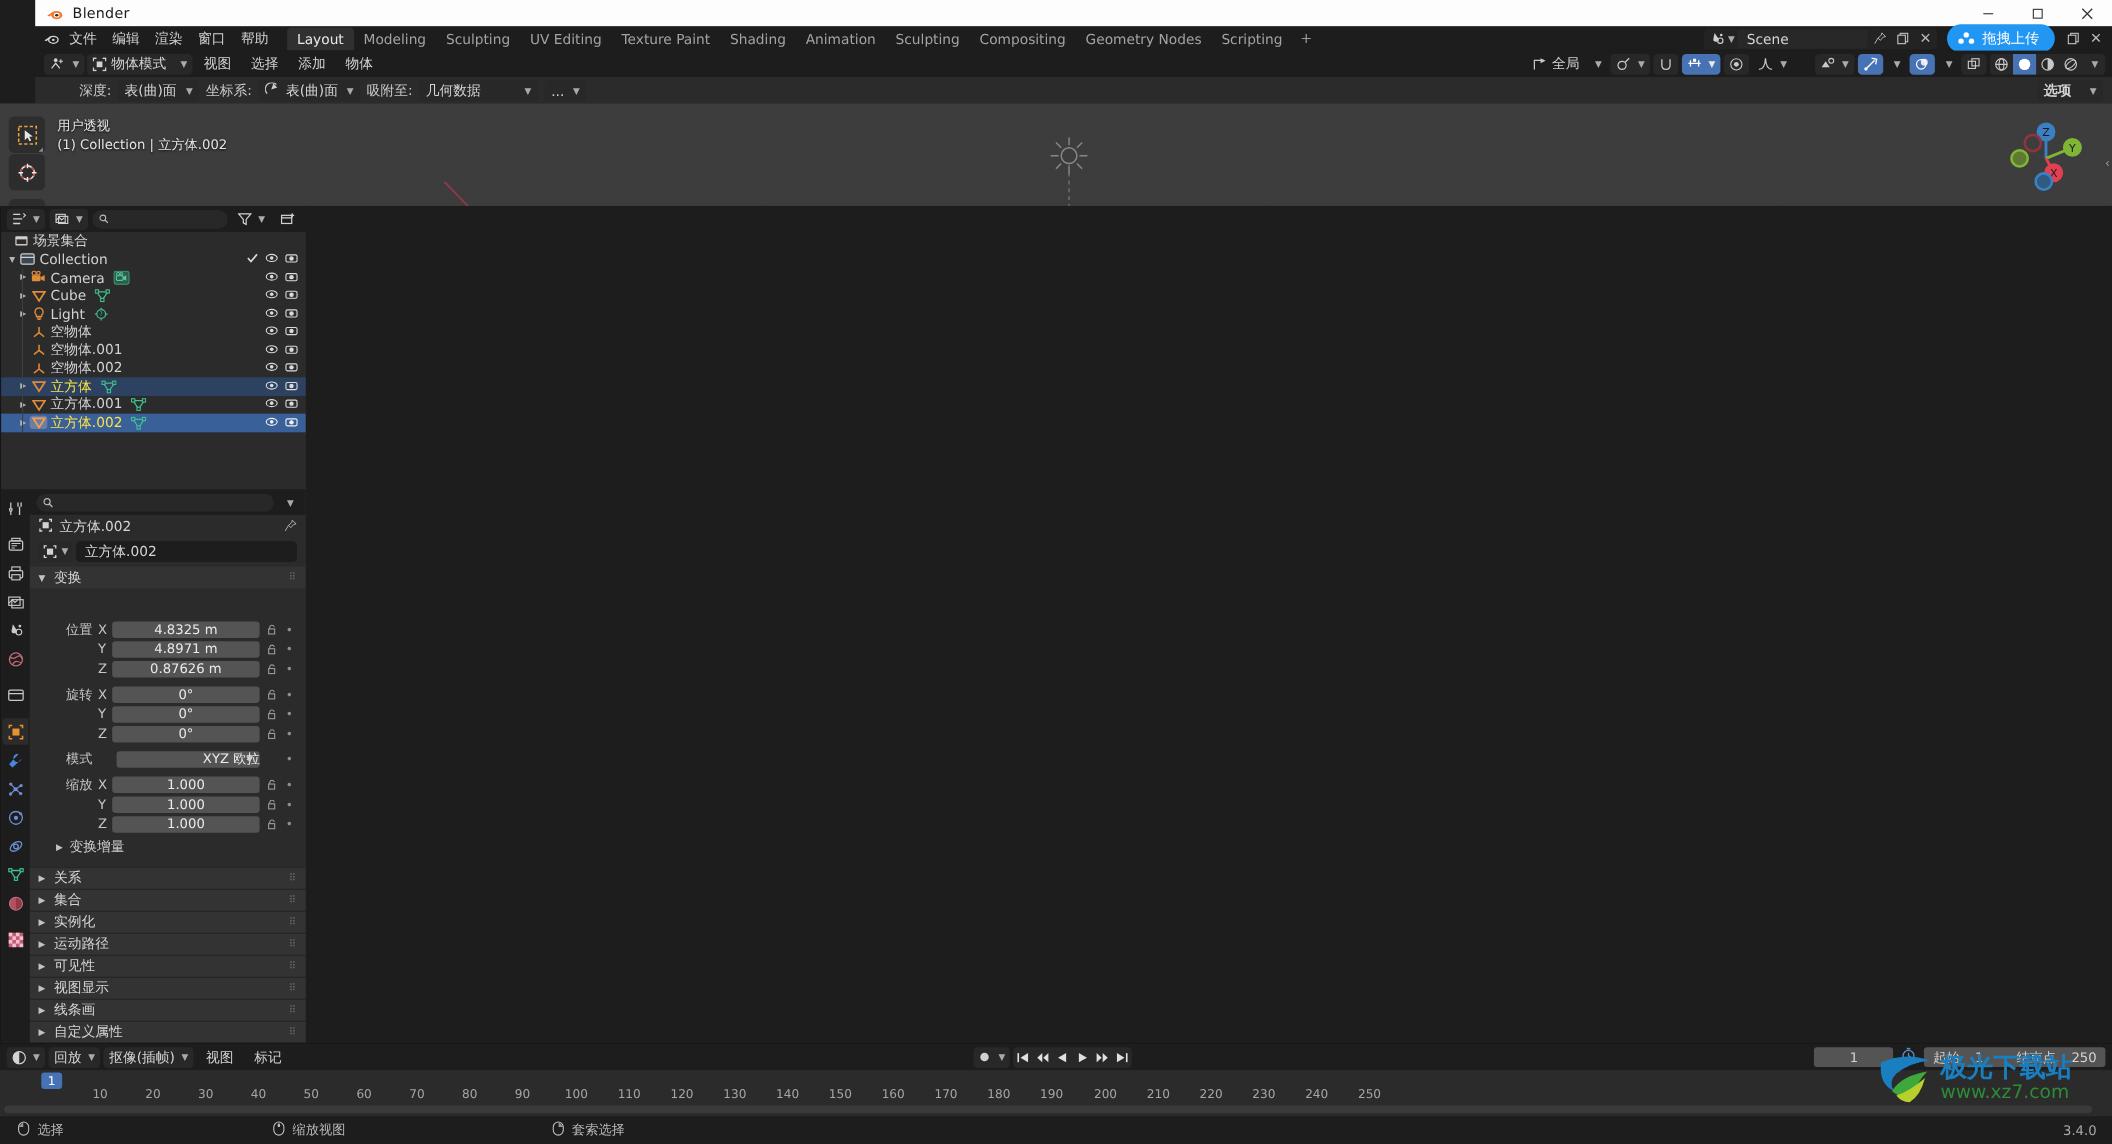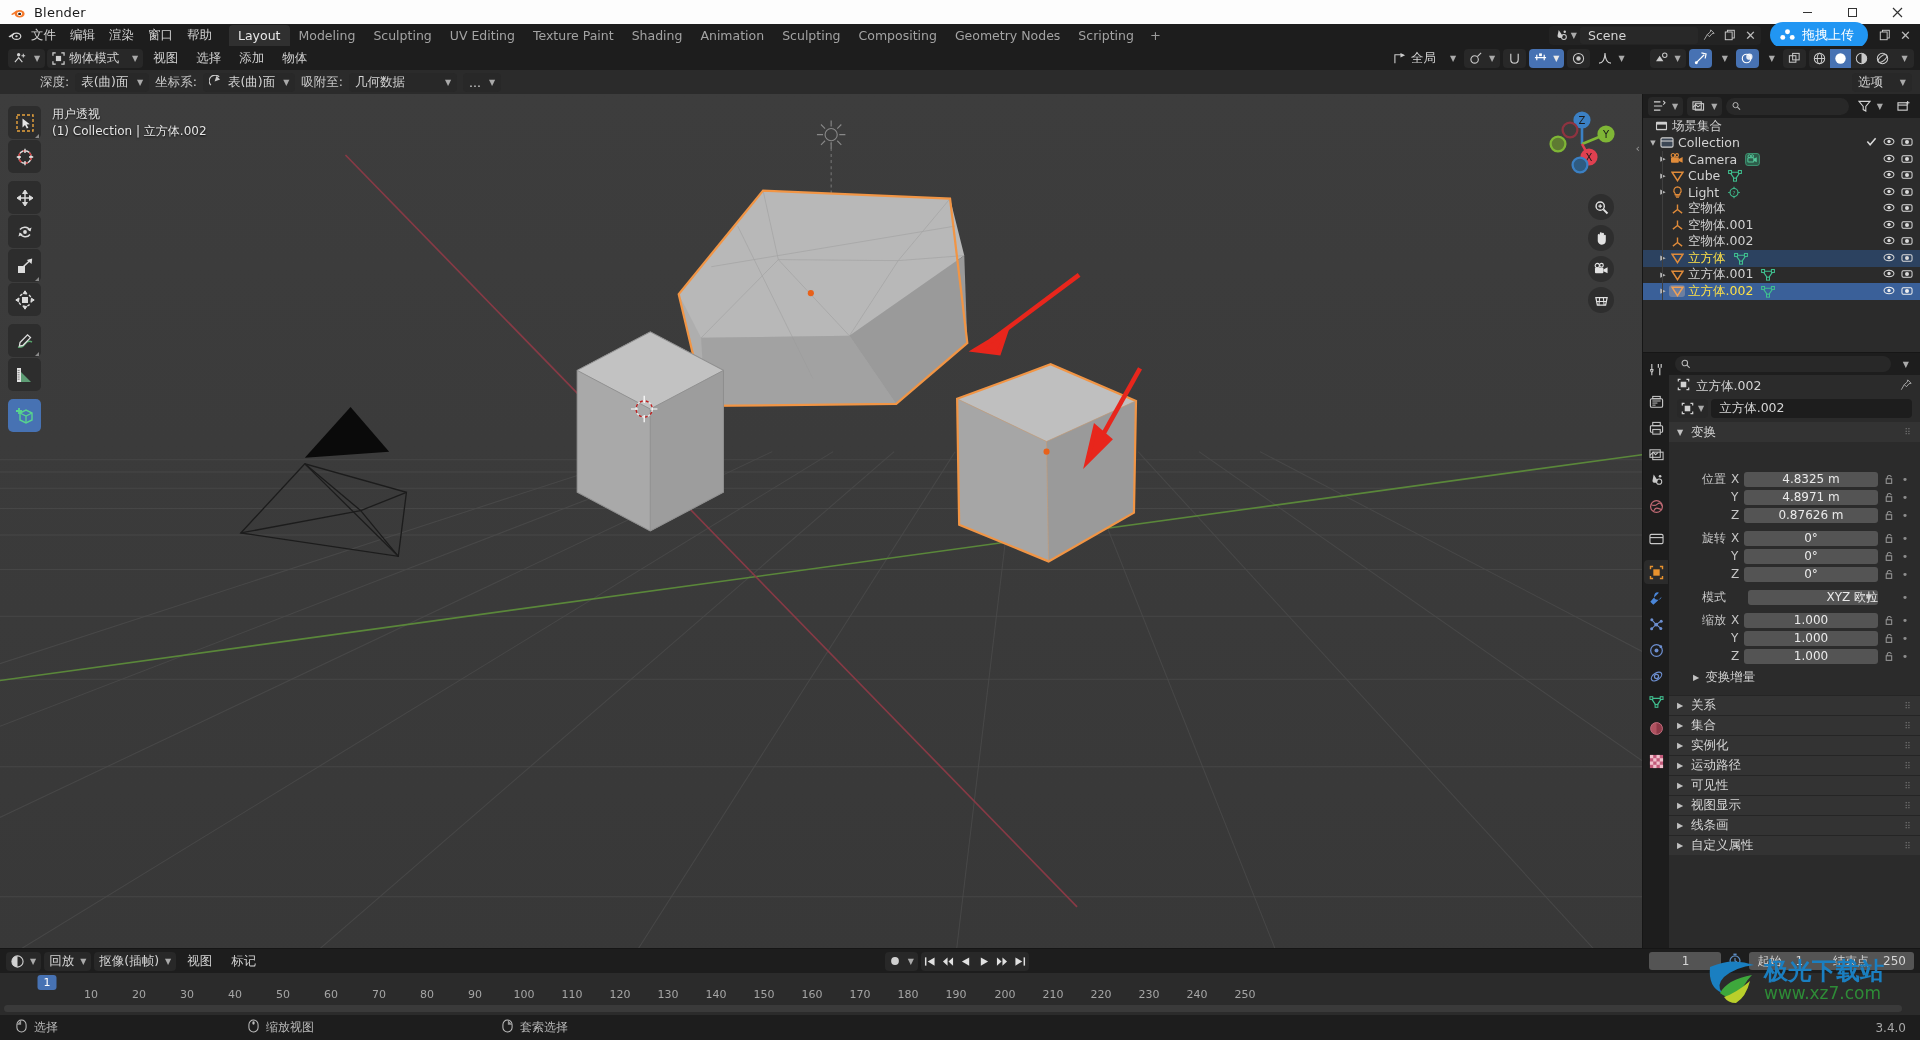--- a/index.html
+++ b/index.html
@@ -3,21 +3,21 @@
 <meta charset="utf-8">
 <style>
   * { box-sizing: border-box; margin: 0; padding: 0; }
   html, body {
     width: 1920px; height: 1040px;
     background: #1d1d1d;
     font-family: "DejaVu Sans", "Liberation Sans", sans-serif;
     font-size: 13px; color: #d5d5d5;
     overflow: hidden;
   }
-  .app { position: relative; width: 1920px; height: 1040px; }
+  .app { position: relative; width: 1920px; height: 1040px; padding-left: 32px; }
 
   
   .titlebar {
     height: 24px; background: #fdfdfd; color: #1a1a1a;
     display: flex; align-items: center; padding-left: 9px;
     font-size: 13px;
   }
   .titlebar .t-label { margin-left: 7px; letter-spacing: .2px; }
   .win-btns { margin-left: auto; display: flex; height: 24px; }
   .win-btn { width: 45px; height: 24px; display: flex; align-items: center;
@@ -60,24 +60,24 @@
   .tool-row-right { margin-left:auto; display:flex; align-items:center; gap:3px; padding-right:6px;}
   .seg { display:flex; background:#282828; border-radius:4px; overflow:hidden; height:19px; }
   .seg > div { width:21px; height:19px; display:flex; align-items:center; justify-content:center;}
   .seg > div.on { background:#4772b3; }
 
   
   .snap-row { height: 24px; background:#2b2b2b; display:flex; align-items:center; gap:6px; padding-left:40px; }
   .snap-lab { font-size:12.5px; color:#c8c8c8; }
   .snap-field { background:#282828; border-radius:4px; height:19px; display:flex; align-items:center;
                 padding:0 6px; gap:6px; font-size:12.5px; min-width:74px; justify-content:space-between;}
-  .snap-row-right { margin-left:auto; padding-right:8px; display:flex; }
+  .snap-row-right { margin-left:auto; padding-right:8px; display:flex;font-weight:bold; }
 
   
-  .main { position:absolute; top:94px; left:0; right:0; bottom:92px; display:flex; }
+  .main { position:absolute; top:94px; left:0; right:0; bottom:92px; display:flex;flex-direction:column; }
 
   
   .viewport { position: relative; flex: 1; overflow: hidden; background: #3b3b3b; }
   .vp-canvas { position:absolute; inset:0; }
   .vp-info { position:absolute; left:52px; top:12px; font-size:12px; color:#e6e6e6;
              line-height:16px; text-shadow:0 1px 2px rgba(0,0,0,.85); pointer-events:none;}
   .vp-info .l2 { margin-top:1px; }
   .toolbar-left { position:absolute; left:8px; top:12px; width:33px; display:flex;
                   flex-direction:column; gap:2px; }
   .tl-group { display:flex; flex-direction:column; gap:1px; }

